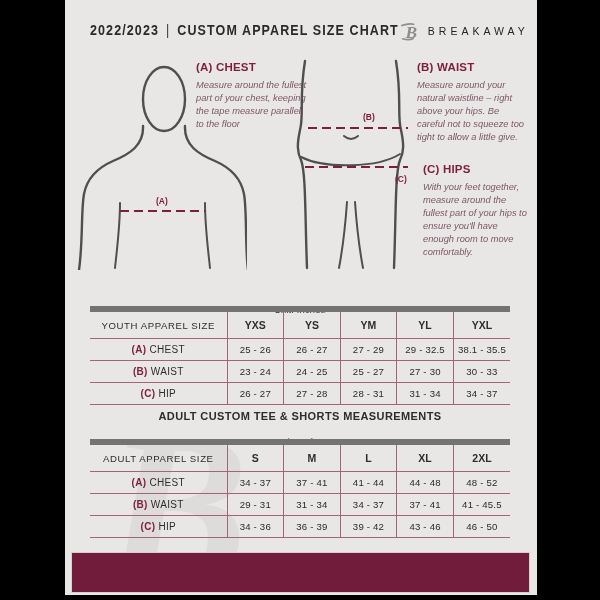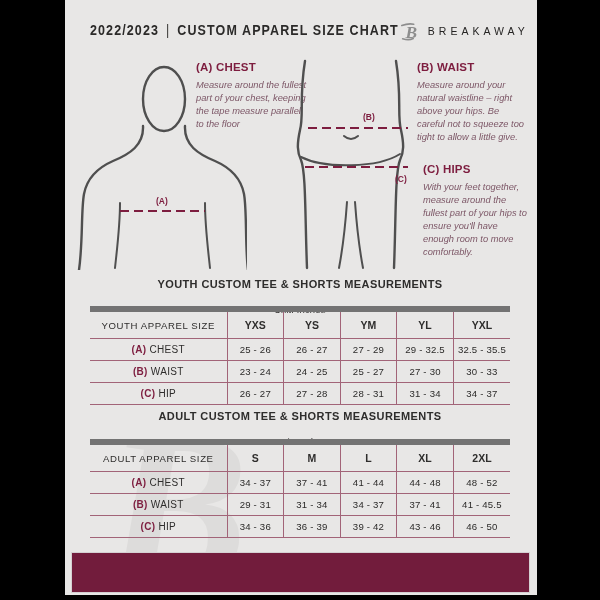--- a/index.html
+++ b/index.html
@@ -130,21 +130,20 @@
   <div class="note" style="left:352px;top:61px;width:108px;">
     <h3>(B) WAIST</h3>
     <p>Measure around your natural waistline – right above your hips. Be careful not to squeeze too tight to allow a little give.</p>
   </div>
 
   <div class="note" style="left:352px;top:163px;width:108px;margin-left:6px;">
     <h3>(C) HIPS</h3>
     <p>With your feet together, measure around the fullest part of your hips to ensure you'll have enough room to move comfortably.</p>
   </div>
 
-  <div class="tbl-title" style="top:278px;">YOUTH CUSTOM TEE &amp; SHORTS MEASUREMENTS</div>
   <div class="tbl-unit" style="top:292px;">Unit: Inches</div>
   <table class="size" style="top:306px;">
     <colgroup>
         <col style="width:137px">
         <col style="width:56.6px">
         <col style="width:56.6px">
         <col style="width:56.6px">
         <col style="width:56.6px">
         <col style="width:56.6px">
       </colgroup>
@@ -158,21 +157,21 @@
         <th class="szcol">YXL</th>
       </tr>
     </thead>
     <tbody>
       <tr>
         <td class="lblcol"><span class="pfx">(A)</span> <span>CHEST</span></td>
         <td class="val">25 - 26</td>
         <td class="val">26 - 27</td>
         <td class="val">27 - 29</td>
         <td class="val">29 - 32.5</td>
-        <td class="val">32.5 - 35.5</td>
+        <td class="val">38.1 - 35.5</td>
       </tr>
       <tr>
         <td class="lblcol"><span class="pfx">(B)</span> <span>WAIST</span></td>
         <td class="val">23 - 24</td>
         <td class="val">24 - 25</td>
         <td class="val">25 - 27</td>
         <td class="val">27 - 30</td>
         <td class="val">30 - 33</td>
       </tr>
       <tr>

